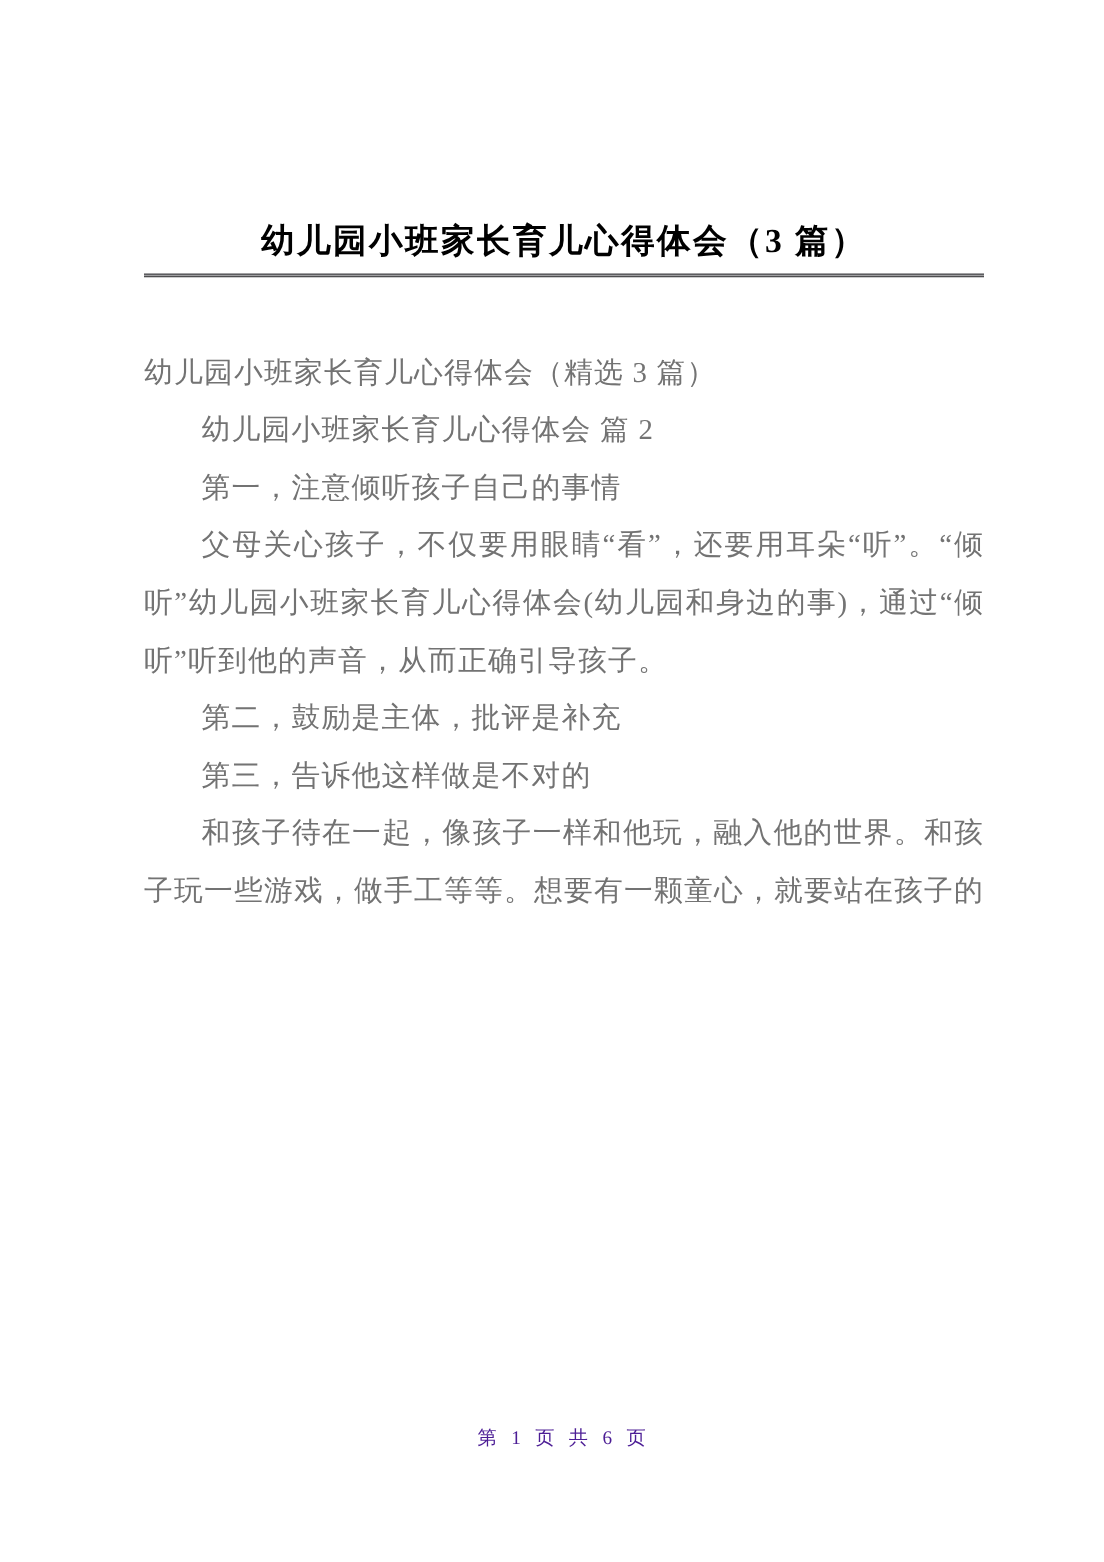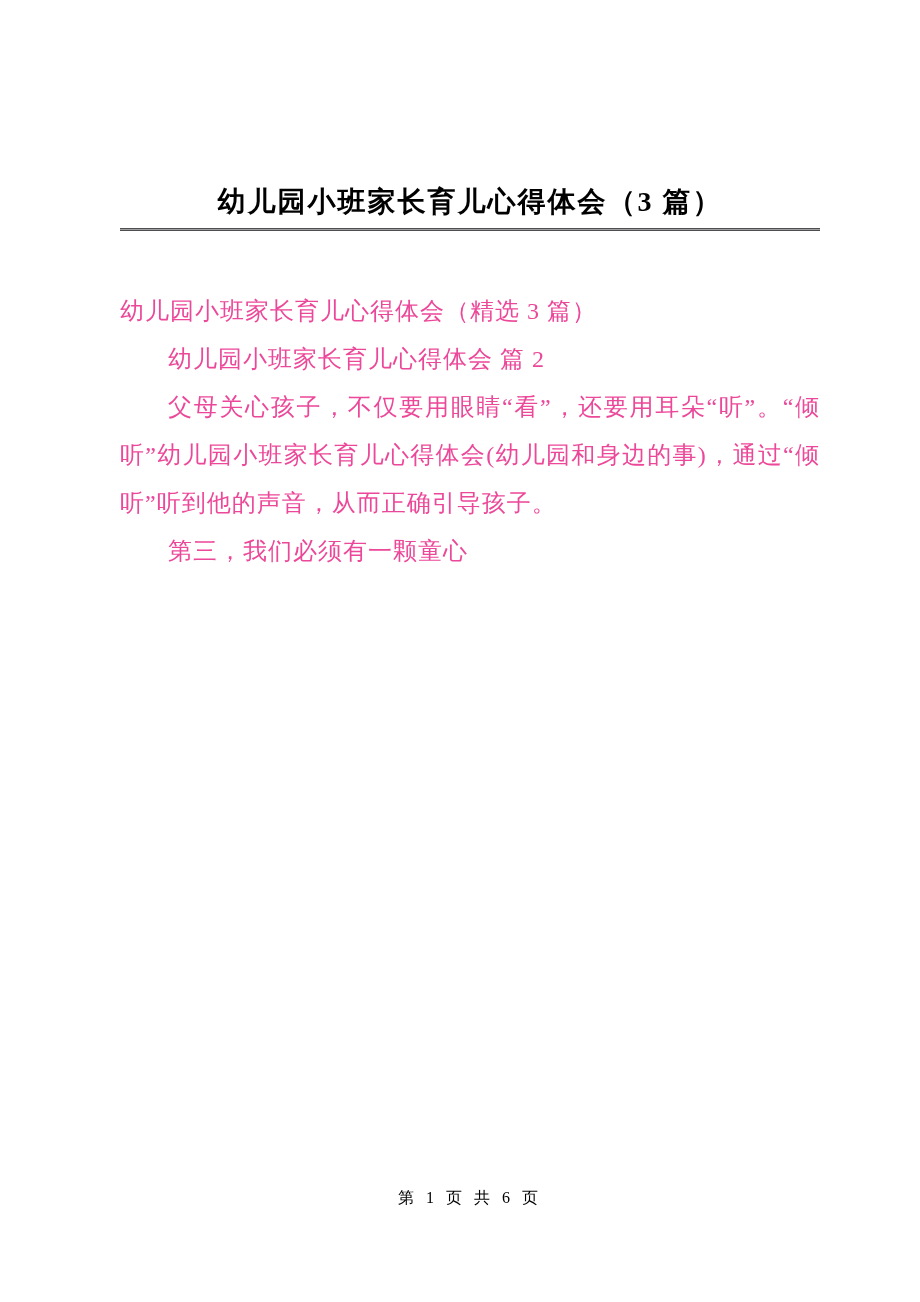--- a/index.html
+++ b/index.html
@@ -45,54 +45,57 @@
   }
 
   .body-text {
     margin-top: 56px;
   }
 
   .body-text p {
     font-size: 24px;
     line-height: 48px;
     letter-spacing: 1px;
-    color: #ec4899;
+    color: #737373;
     text-align: justify;
     font-family: "Liberation Serif", "DejaVu Serif", serif;
   }
 
   .body-text p.indent {
     text-indent: 2em;
   }
 
   .page-footer {
     position: absolute;
     left: 120px;
     width: 700px;
     bottom: 93px;
     text-align: center;
     font-size: 16px;
     letter-spacing: 4px;
-    color: #000000;
+    color: #4c1d95;
     font-family: "Liberation Serif", "DejaVu Serif", serif;
   }
 </style>
 </head>
 <body>
 
 <div class="page">
   <div class="content">
 
     <h1 class="doc-title">幼儿园小班家长育儿心得体会（3 篇）</h1>
 
     <div class="title-rule"></div>
 
     <div class="body-text" id="paragraphs">
         <p class="">幼儿园小班家长育儿心得体会（精选 3 篇）</p>
         <p class="indent">幼儿园小班家长育儿心得体会 篇 2</p>
+        <p class="indent">第一，注意倾听孩子自己的事情</p>
         <p class="indent">父母关心孩子，不仅要用眼睛“看”，还要用耳朵“听”。“倾听”幼儿园小班家长育儿心得体会(幼儿园和身边的事)，通过“倾听”听到他的声音，从而正确引导孩子。</p>
-        <p class="indent">第三，我们必须有一颗童心</p>
+        <p class="indent">第二，鼓励是主体，批评是补充</p>
+        <p class="indent">第三，告诉他这样做是不对的</p>
+        <p class="indent">和孩子待在一起，像孩子一样和他玩，融入他的世界。和孩子玩一些游戏，做手工等等。想要有一颗童心，就要站在孩子的</p>
       </div>
 
   </div>
 
   <div class="page-footer">第 1 页 共 6 页</div>
 </div>
 
 </body></html>

